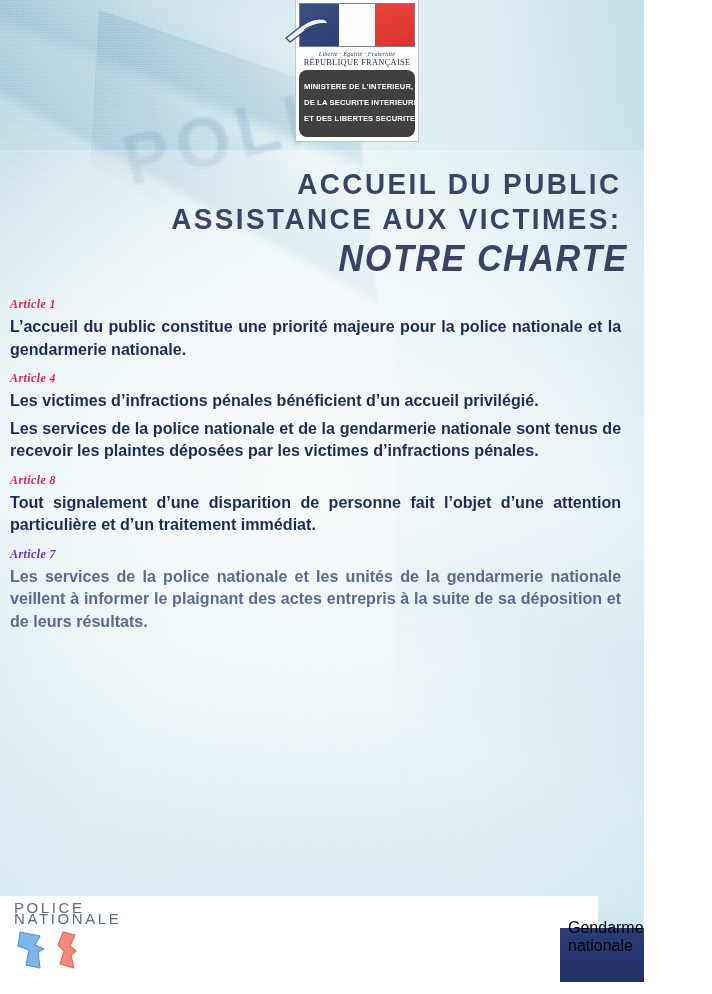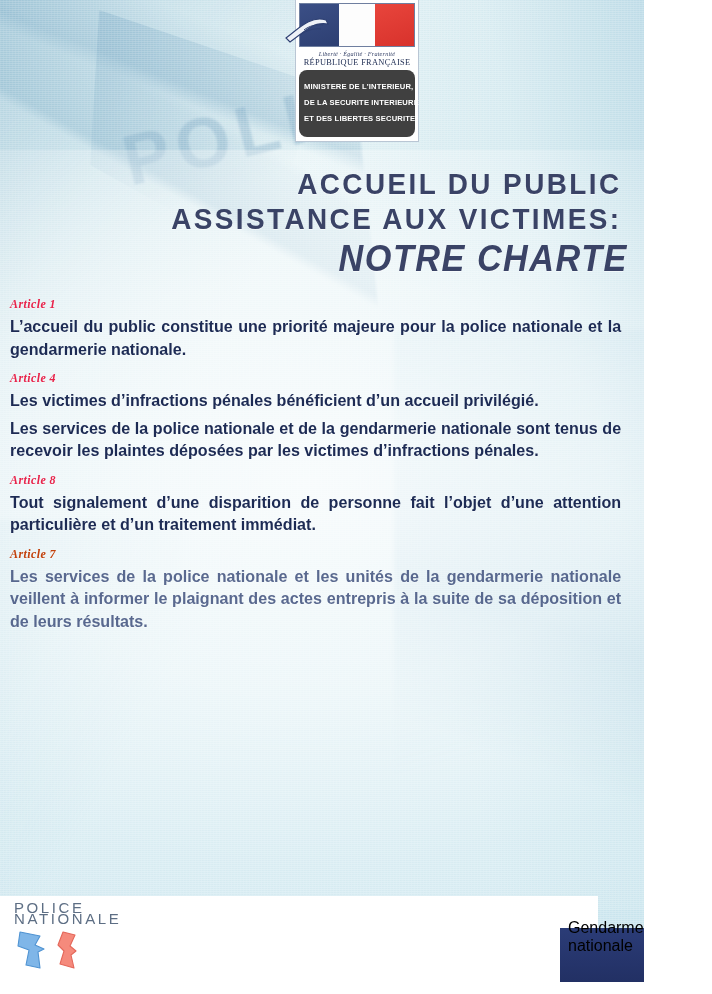--- a/index.html
+++ b/index.html
@@ -222,21 +222,21 @@
     font-size: 16.6px;
     line-height: 22.5px;
     color: #1d2b54;
     text-align: justify;
     transform: scaleX(0.97);
     transform-origin: left center;
     text-shadow: 0 .5px 0 rgba(255,255,255,.35);
   }
   .article-body.last-short { text-align: left; }
   
-  .article.faded .article-heading { color: #c2410c; }
+  .article.faded .article-heading { color: #6d28d9; }
   .article.faded .article-body   { color: #41527e; opacity: .86; }
 
   
   .footer-band {
     position: absolute;
     left: 0;
     top: 896px;
     width: 598px;
     height: 98px;
     background: #ffffff;

